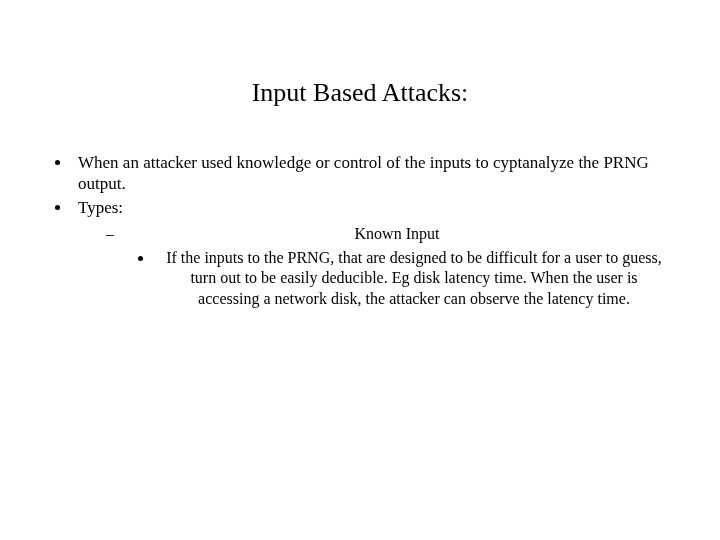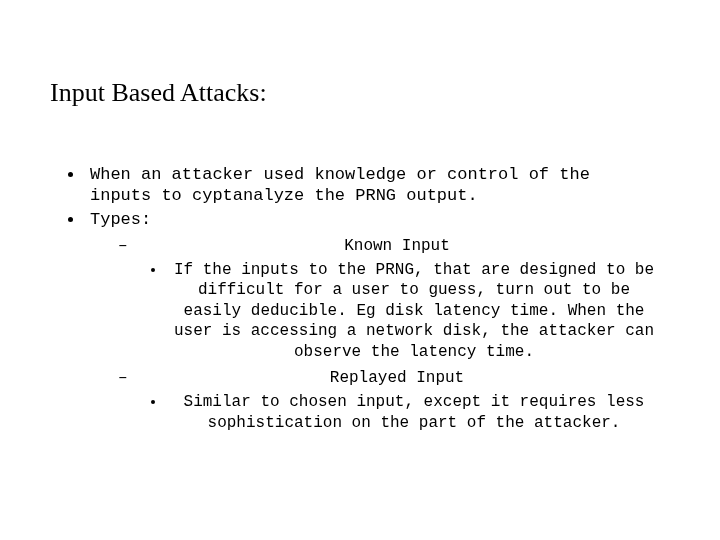--- a/index.html
+++ b/index.html
@@ -11,31 +11,31 @@
     font-family: "Times New Roman", Times, serif;
     color: #000;
   }
   .slide {
     box-sizing: border-box;
     width: 720px;
     height: 540px;
     padding: 0 50px;
   }
   .title {
+    text-align: center;
     font-size: 26px;
     padding-top: 78px;
     padding-bottom: 44px;
     font-weight: normal;
   }
   ul.lvl1 {
-    margin: 12px;
+    margin: 0;
     padding-left: 22px;
     font-size: 17px;
     line-height: 1.25;
-    font-family: Liberation Mono, monospace;
   }
   ul.lvl1 > li {
     list-style-type: disc;
     margin-bottom: 2px;
     padding-left: 6px;
   }
   ul.lvl2 {
     margin: 4px 0 0 0;
     padding-left: 28px;
     font-size: 16px;
@@ -79,25 +79,17 @@
 
       <ul class="lvl2">
         <li>
           <span>Known Input</span>
           <ul class="lvl3">
             <li>
               <span>If the inputs to the PRNG, that are designed to be difficult for a user to guess, turn out to be easily deducible. Eg disk latency time. When the user is accessing a network disk, the attacker can observe the latency time.</span>
             </li>
           </ul>
         </li>
-        <li>
-          <span>Replayed Input</span>
-          <ul class="lvl3">
-            <li>
-              <span>Similar to chosen input, except it requires less sophistication on the part of the attacker.</span>
-            </li>
-          </ul>
-        </li>
       </ul>
     </li>
   </ul>
 
 </div>
 
 </body></html>

